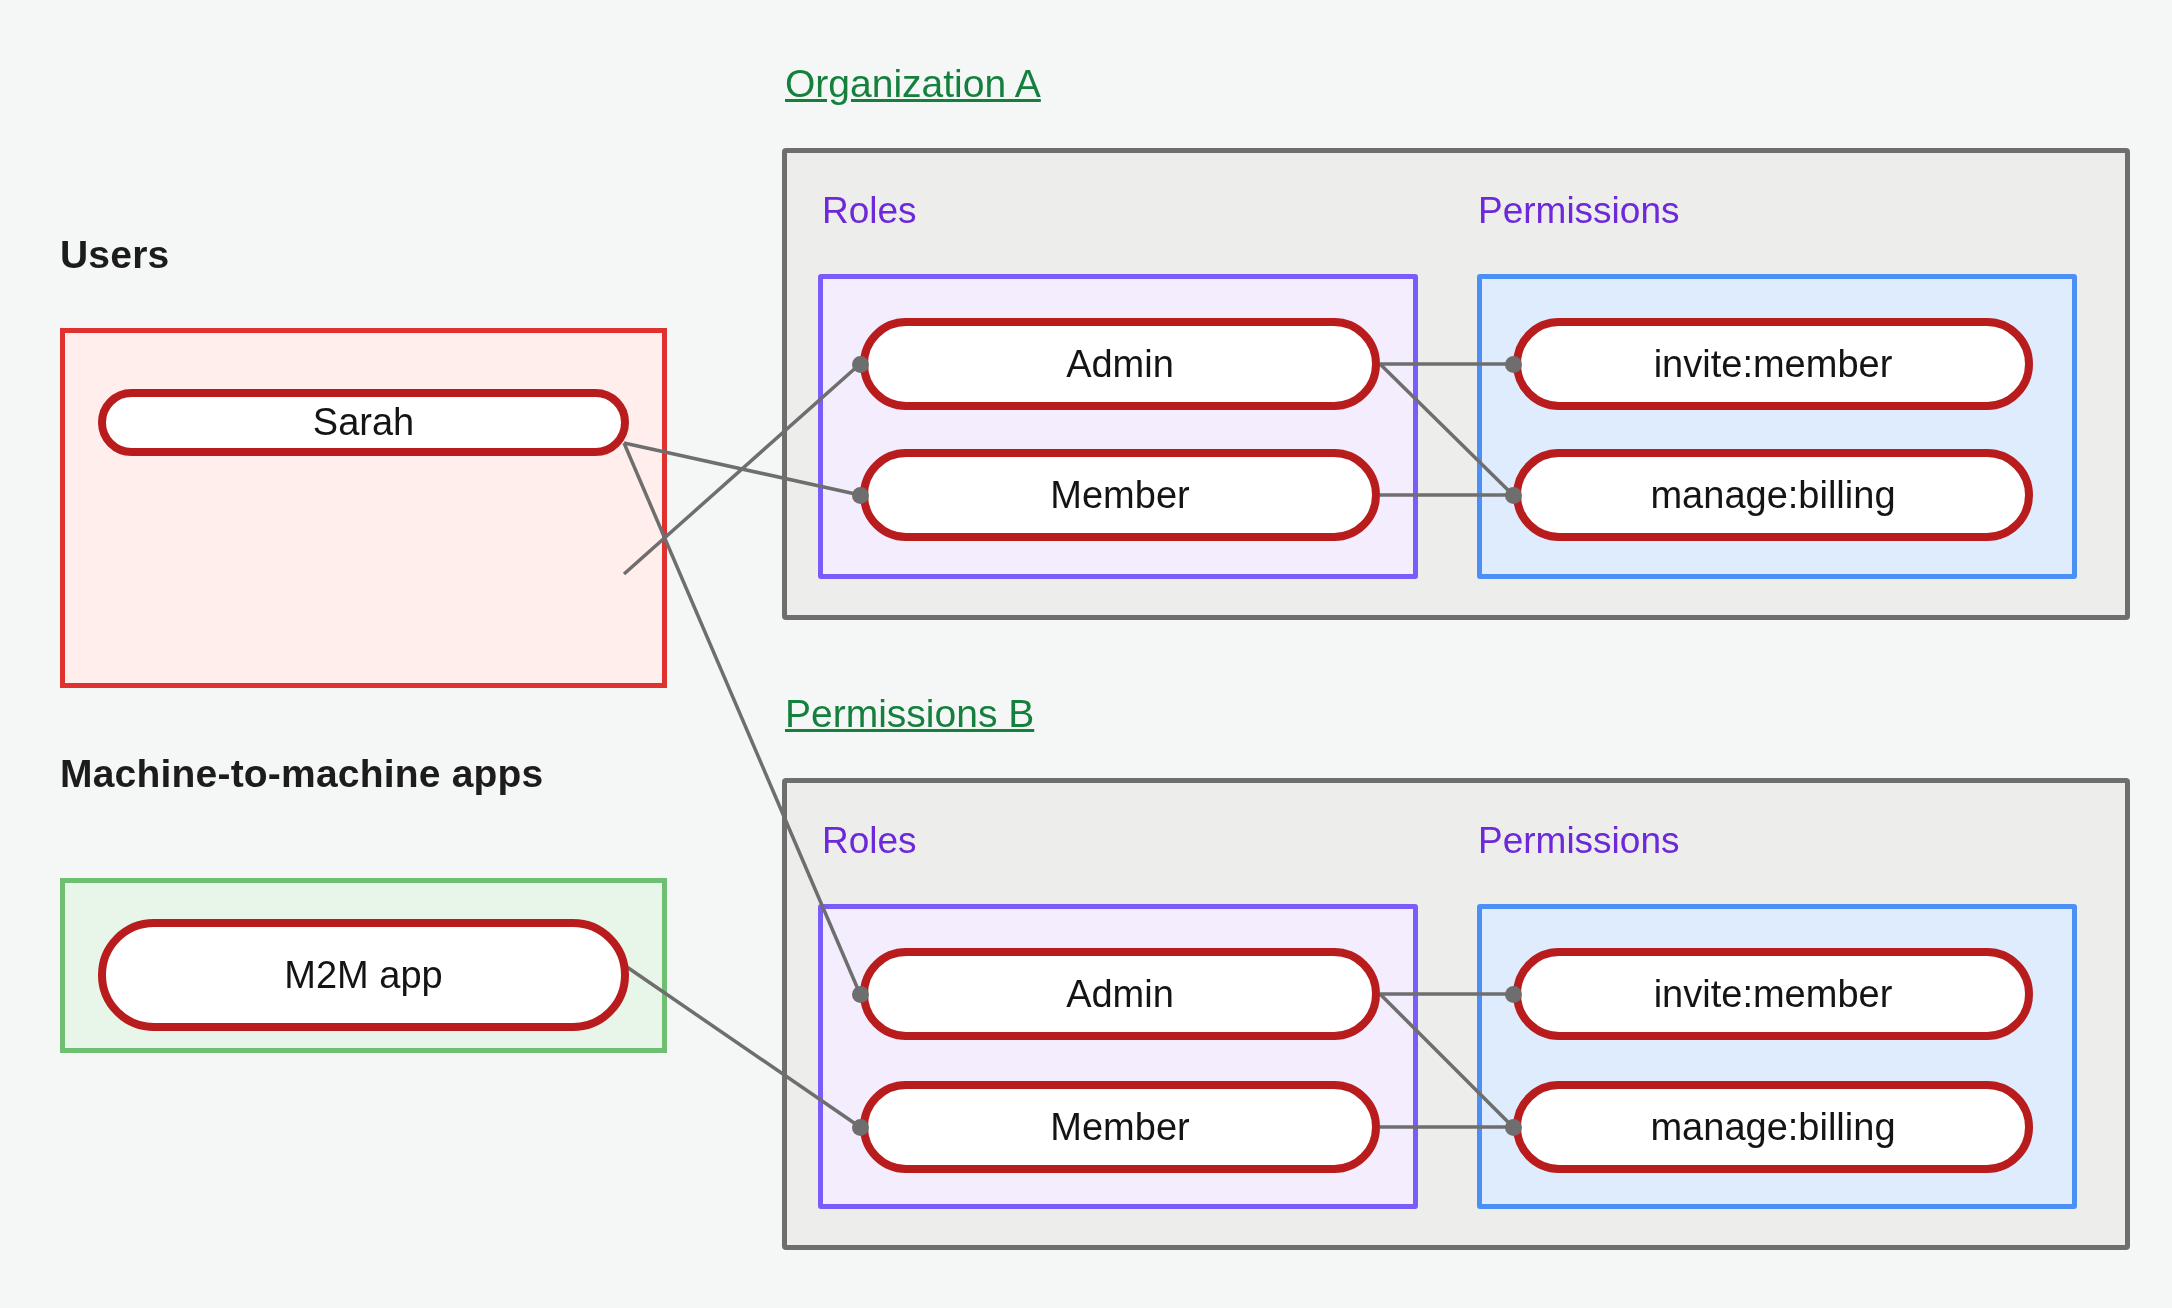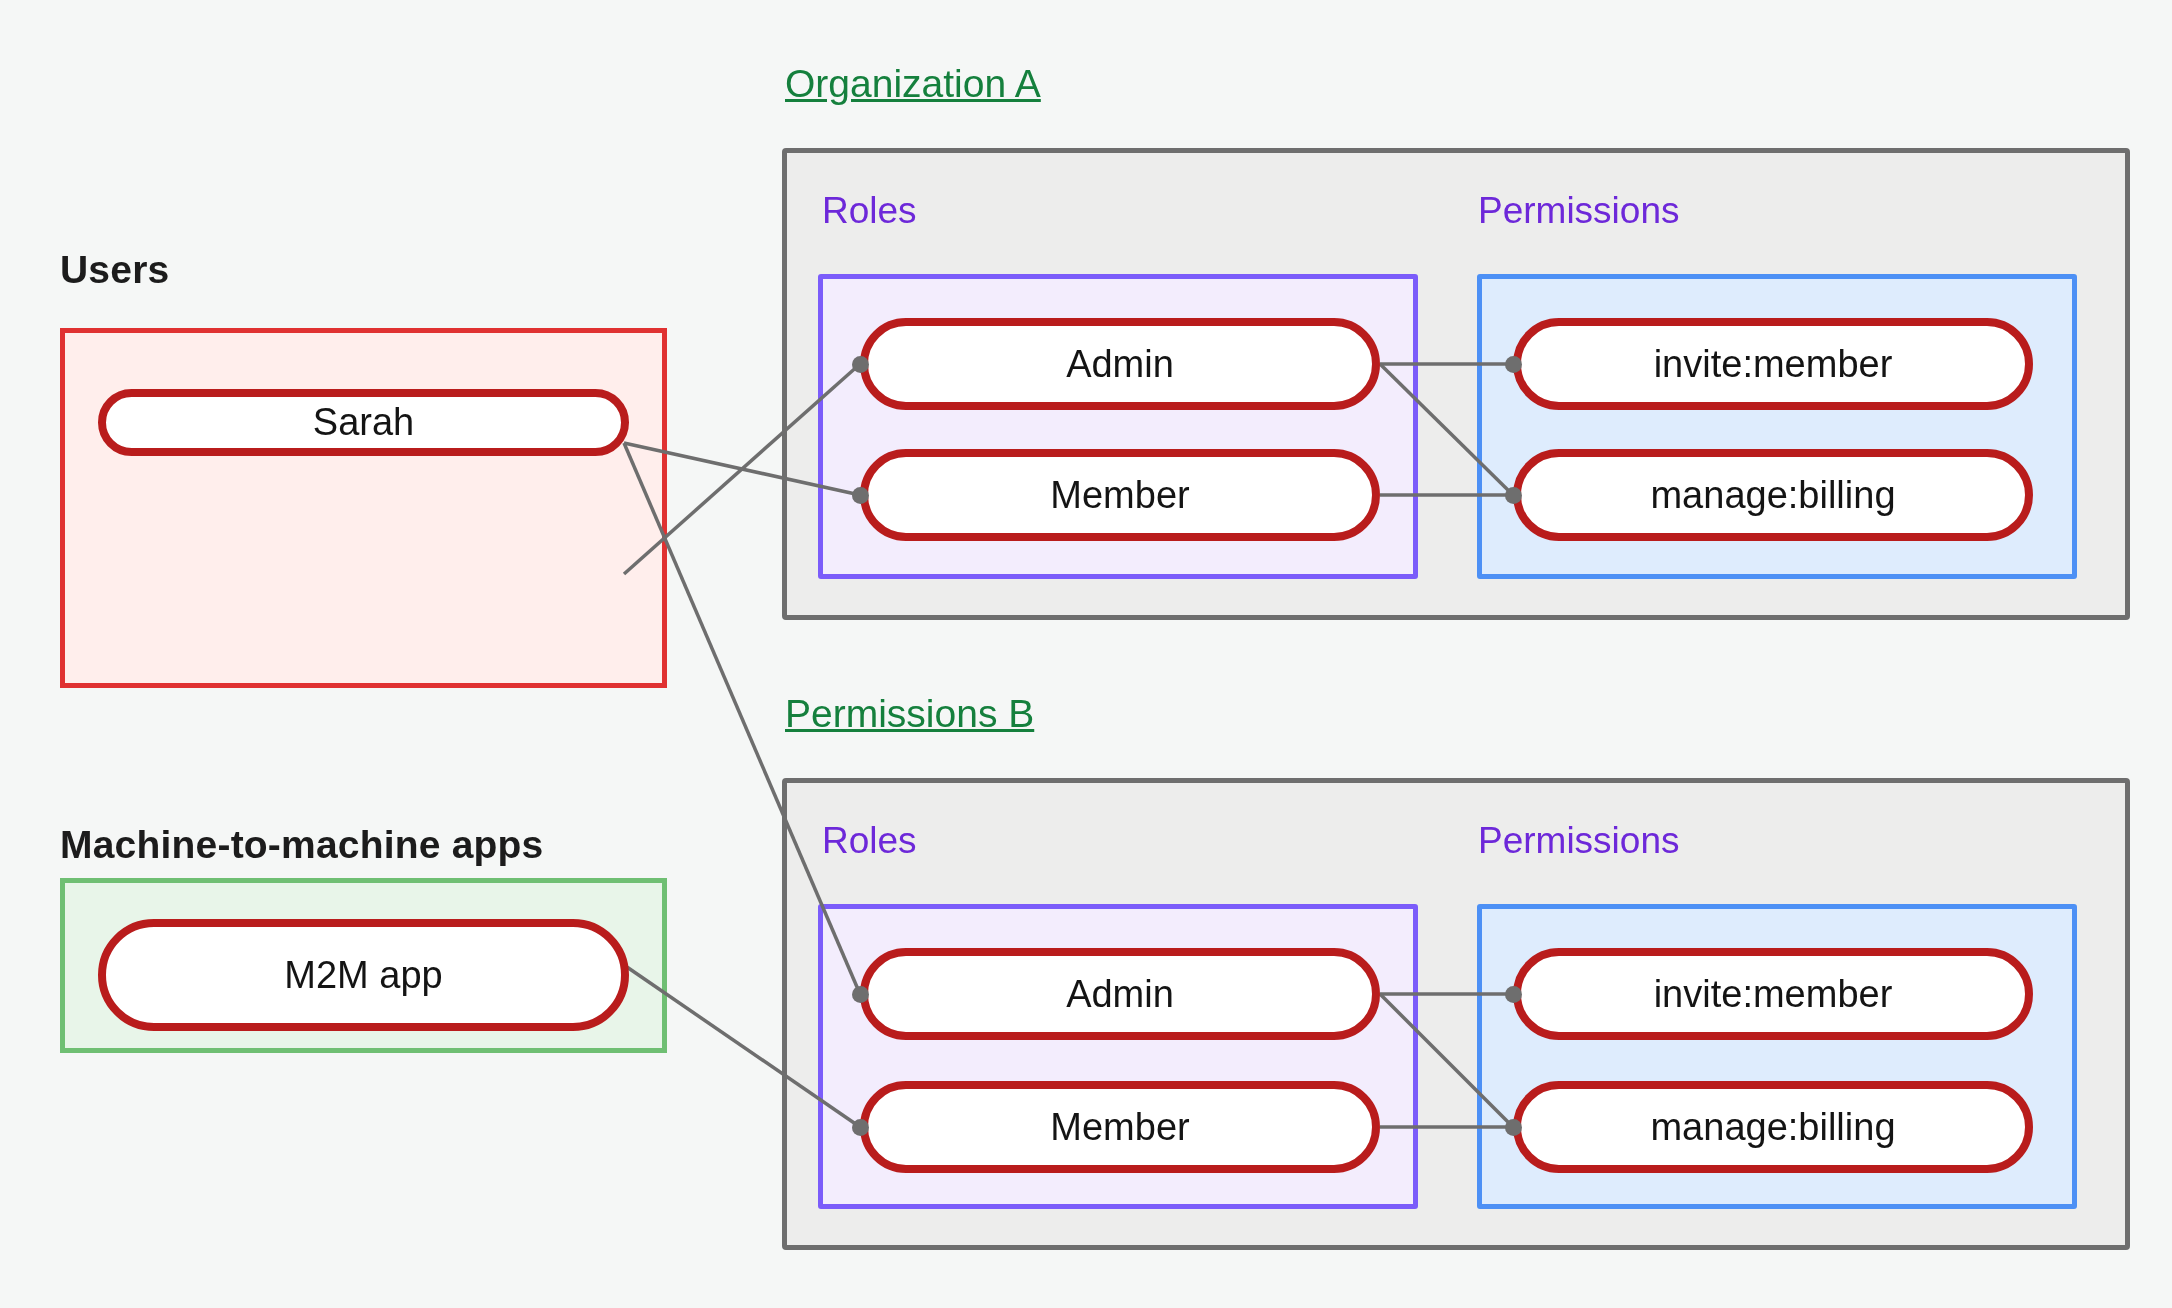--- a/index.html
+++ b/index.html
@@ -135,28 +135,28 @@
       <line x1="1380" y1="495" x2="1513" y2="495"></line>
 
       <line x1="1380" y1="994" x2="1513" y2="994"></line>
 
       <line x1="1380" y1="994" x2="1513" y2="1127"></line>
 
       <line x1="1380" y1="1127" x2="1513" y2="1127"></line>
     </g>
   </svg>
 
-  <div class="caption" style="left:60px; top:233px;margin-top:15px;">Users</div>
+  <div class="caption" style="left:60px; top:233px;">Users</div>
 
   <div class="box box-users" style="left:60px; top:328px; width:607px; height:360px;"></div>
 
   <div class="pill" style="left:98px; top:389px; width:531px; height:67px;">Sarah</div>
 
 
-  <div class="caption" style="left:60px; top:823px;">Machine-to-machine apps</div>
+  <div class="caption" style="left:60px; top:752px;">Machine-to-machine apps</div>
 
   <div class="box box-m2m" style="left:60px; top:878px; width:607px; height:175px;"></div>
 
   <div class="pill" style="left:98px; top:919px; width:531px; height:112px;">M2M app</div>
 
   <div class="org-caption" style="left:785px; top:62px;">Organization A</div>
 
   <div class="box box-org" style="left:782px; top:148px; width:1348px; height:472px;"></div>
 
   <div class="group-caption" style="left:822px; top:190px;">Roles</div>

